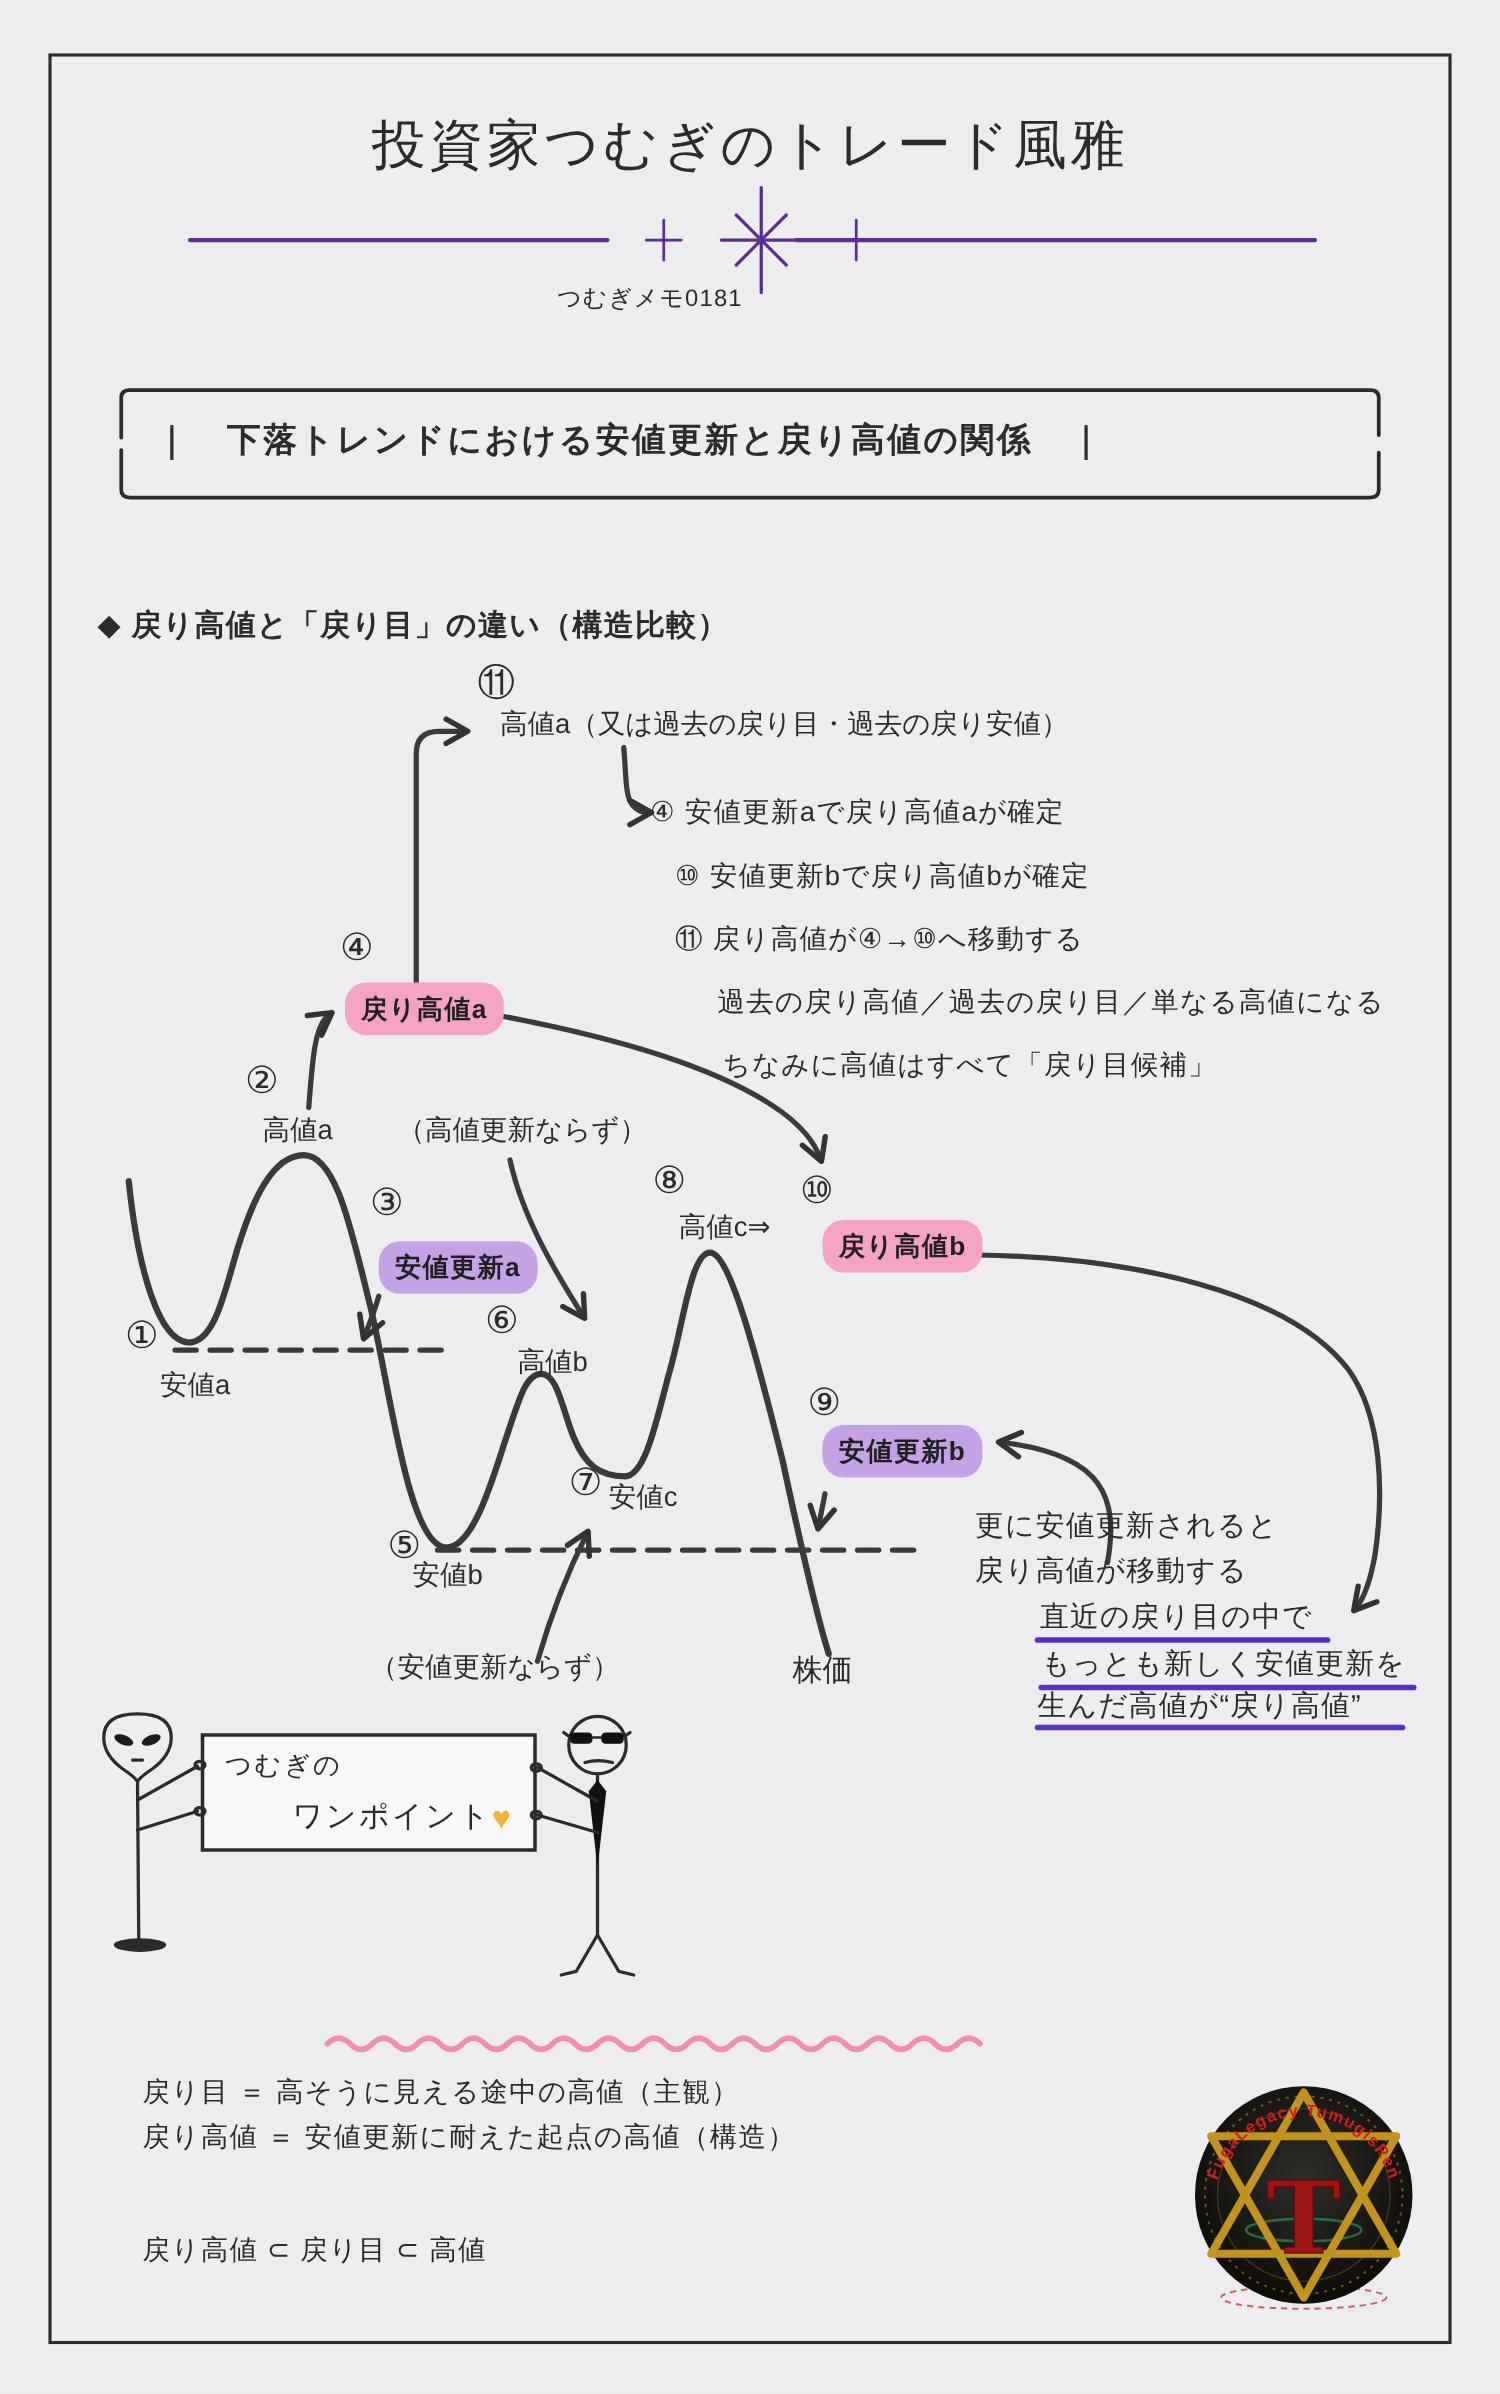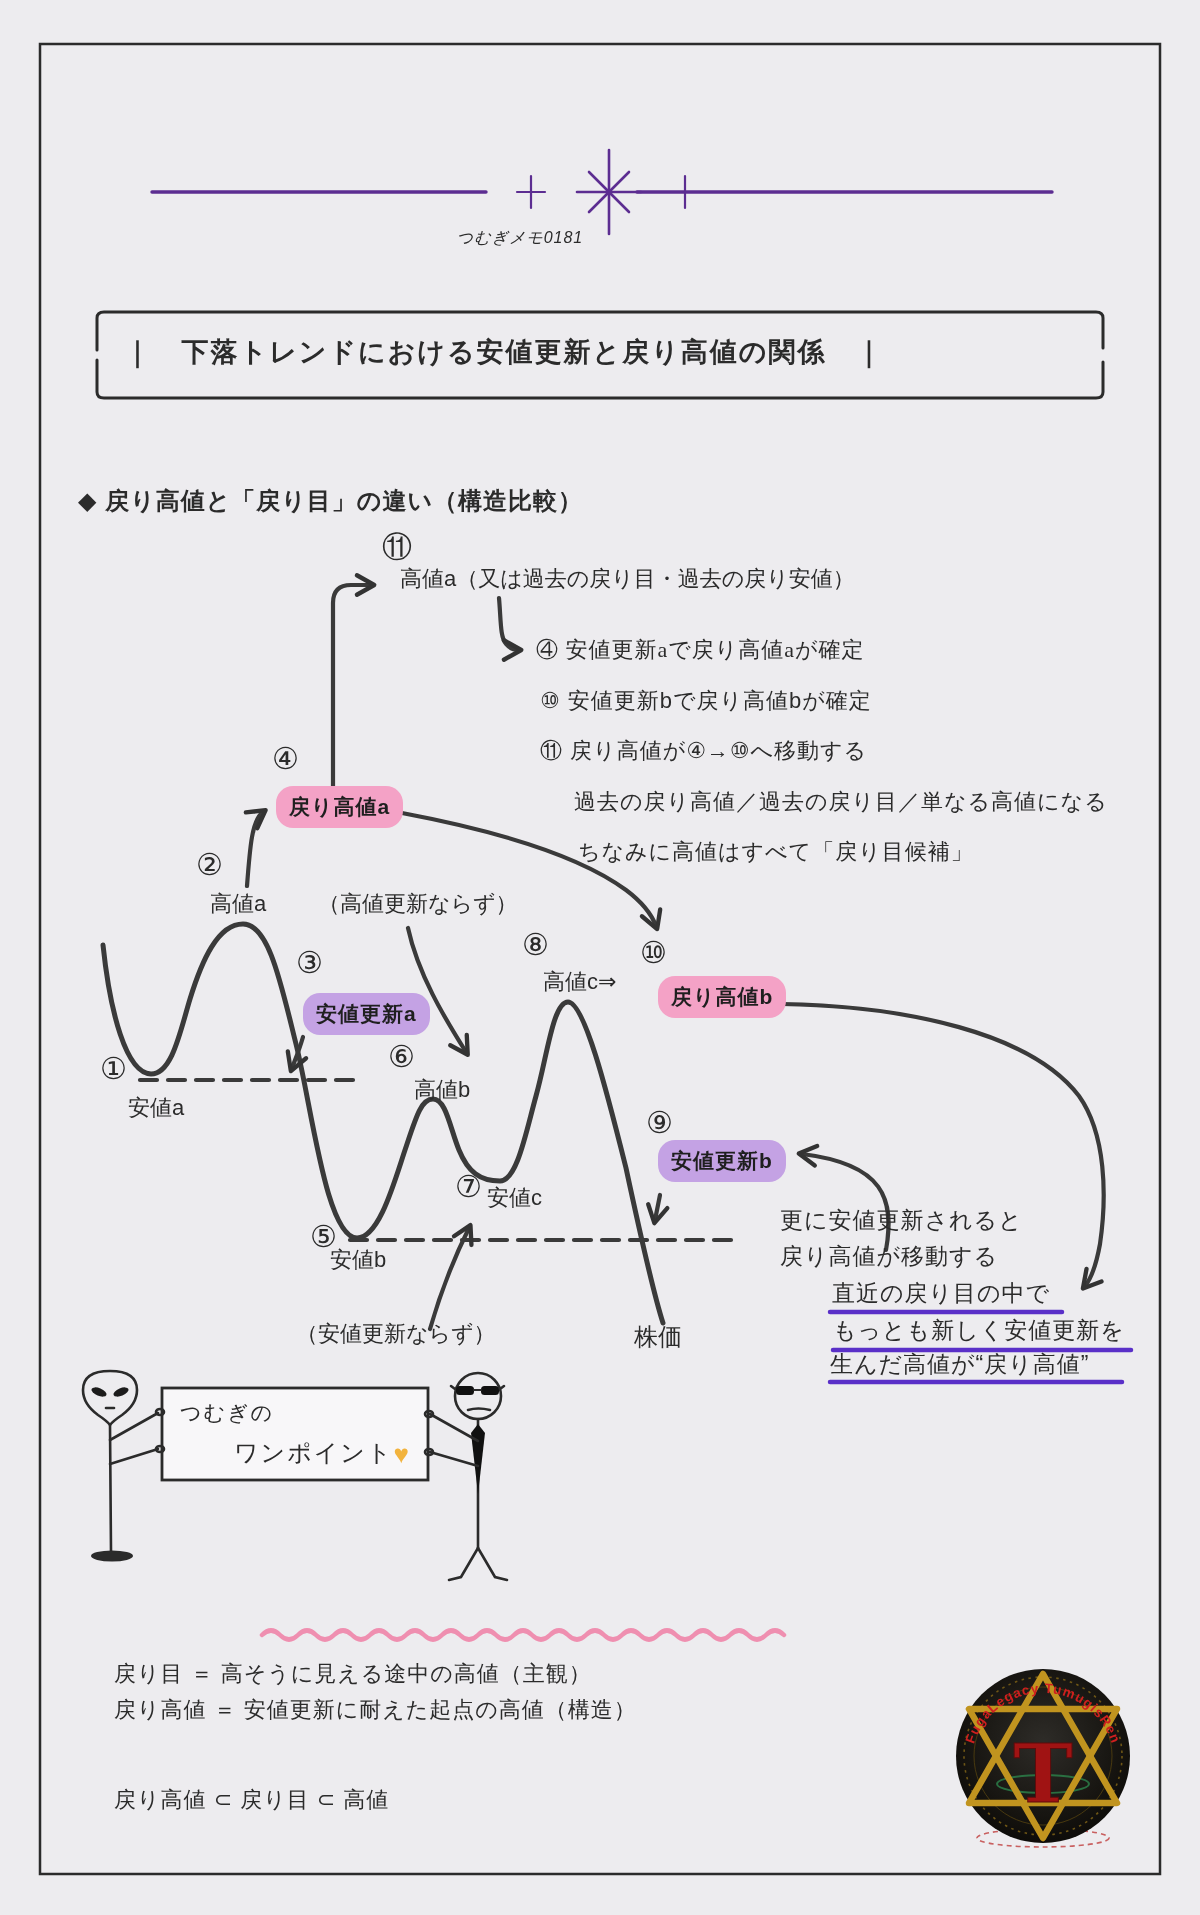--- a/index.html
+++ b/index.html
@@ -4,21 +4,21 @@
 <style>
   html,body{margin:0;padding:0;background:#e6e5e9;}
   #page{
     position:relative;width:1200px;height:1915px;margin:0 auto;
     background:#edecef;overflow:hidden;
     font-family:"Liberation Sans","DejaVu Sans",sans-serif;color:#2b2b2b;
   }
   svg.layer{position:absolute;left:0;top:0;pointer-events:none;}
   .abs{position:absolute;white-space:nowrap;line-height:1.25;}
   .page-title{width:1200px;text-align:center;font-size:43px;letter-spacing:3px;font-weight:500;}
-  .memo{width:1040px;text-align:center;font-size:16px;letter-spacing:1px;font-style:italic;}
+  .memo{width:1040px;text-align:center;font-size:19px;letter-spacing:1px;}
   .boxed{width:1008px;text-align:center;font-size:27px;letter-spacing:2px;font-weight:600;}
   .section{font-size:24px;font-weight:600;letter-spacing:1px;}
   .cn{font-size:30px;line-height:1;}
   .lbl{font-size:22px;}
   .note{font-size:22px;letter-spacing:1px;}
   .side{font-size:23px;letter-spacing:1px;}
   .pill{position:absolute;font-size:21px;padding:7px 13px;border-radius:17px;color:#1f1f1f;
         white-space:nowrap;letter-spacing:1px;font-weight:600;}
   .pill.pink{background:#f4a2c6;}
   .pill.purple{background:#c4a2e4;}
@@ -145,27 +145,28 @@
         <polygon points="93,172 19,43 167,43"></polygon>
       </g>
       <path id="arcT" d="M23 82 A 72 72 0 0 1 163 82" fill="none"></path>
       <text font-size="13.5" font-weight="bold" fill="#cf1f1f" letter-spacing="1">
         <textPath href="#arcT" startOffset="50%" text-anchor="middle">FugaLegacy TumugisRen</textPath>
       </text>
       <text x="93" y="136" text-anchor="middle" font-family="DejaVu Serif, serif" font-size="80" font-weight="bold" fill="#a01313" stroke="#5e0c0c" stroke-width="1">T</text>
     </g>
   </svg>
 
+  <div class="abs page-title" style="left:0;top:90px;">投資家つむぎのトレード風雅</div>
   <div class="abs memo" style="left:0;top:228px;">つむぎメモ0181</div>
   <div class="abs boxed" style="left:0;top:336px;">｜　下落トレンドにおける安値更新と戻り高値の関係　｜</div>
   <div class="abs section" style="left:78px;top:486px;">◆ 戻り高値と「戻り目」の違い（構造比較）</div>
 
   <div class="abs cn" style="left:382px;top:532px;">⑪</div>
   <div class="abs lbl" style="left:400px;top:565px;">高値a（又は過去の戻り目・過去の戻り安値）</div>
-  <div class="abs note" style="left:536px;top:636px;font-family:Liberation Serif, serif;">④ 安値更新aで戻り高値aが確定</div>
+  <div class="abs note" style="left:520px;top:636px;">④ 安値更新aで戻り高値aが確定</div>
   <div class="abs note" style="left:540px;top:687px;">⑩ 安値更新bで戻り高値bが確定</div>
   <div class="abs note" style="left:540px;top:737px;">⑪ 戻り高値が④→⑩へ移動する</div>
   <div class="abs note" style="left:574px;top:788px;">過去の戻り高値／過去の戻り目／単なる高値になる</div>
   <div class="abs note" style="left:578px;top:838px;">ちなみに高値はすべて「戻り目候補」</div>
 
   <div class="abs cn" style="left:272px;top:744px;">④</div>
   <div class="pill pink" style="left:276px;top:786px;">戻り高値a</div>
 
   <div class="abs cn" style="left:196px;top:850px;">②</div>
   <div class="abs lbl" style="left:210px;top:890px;">高値a</div>

